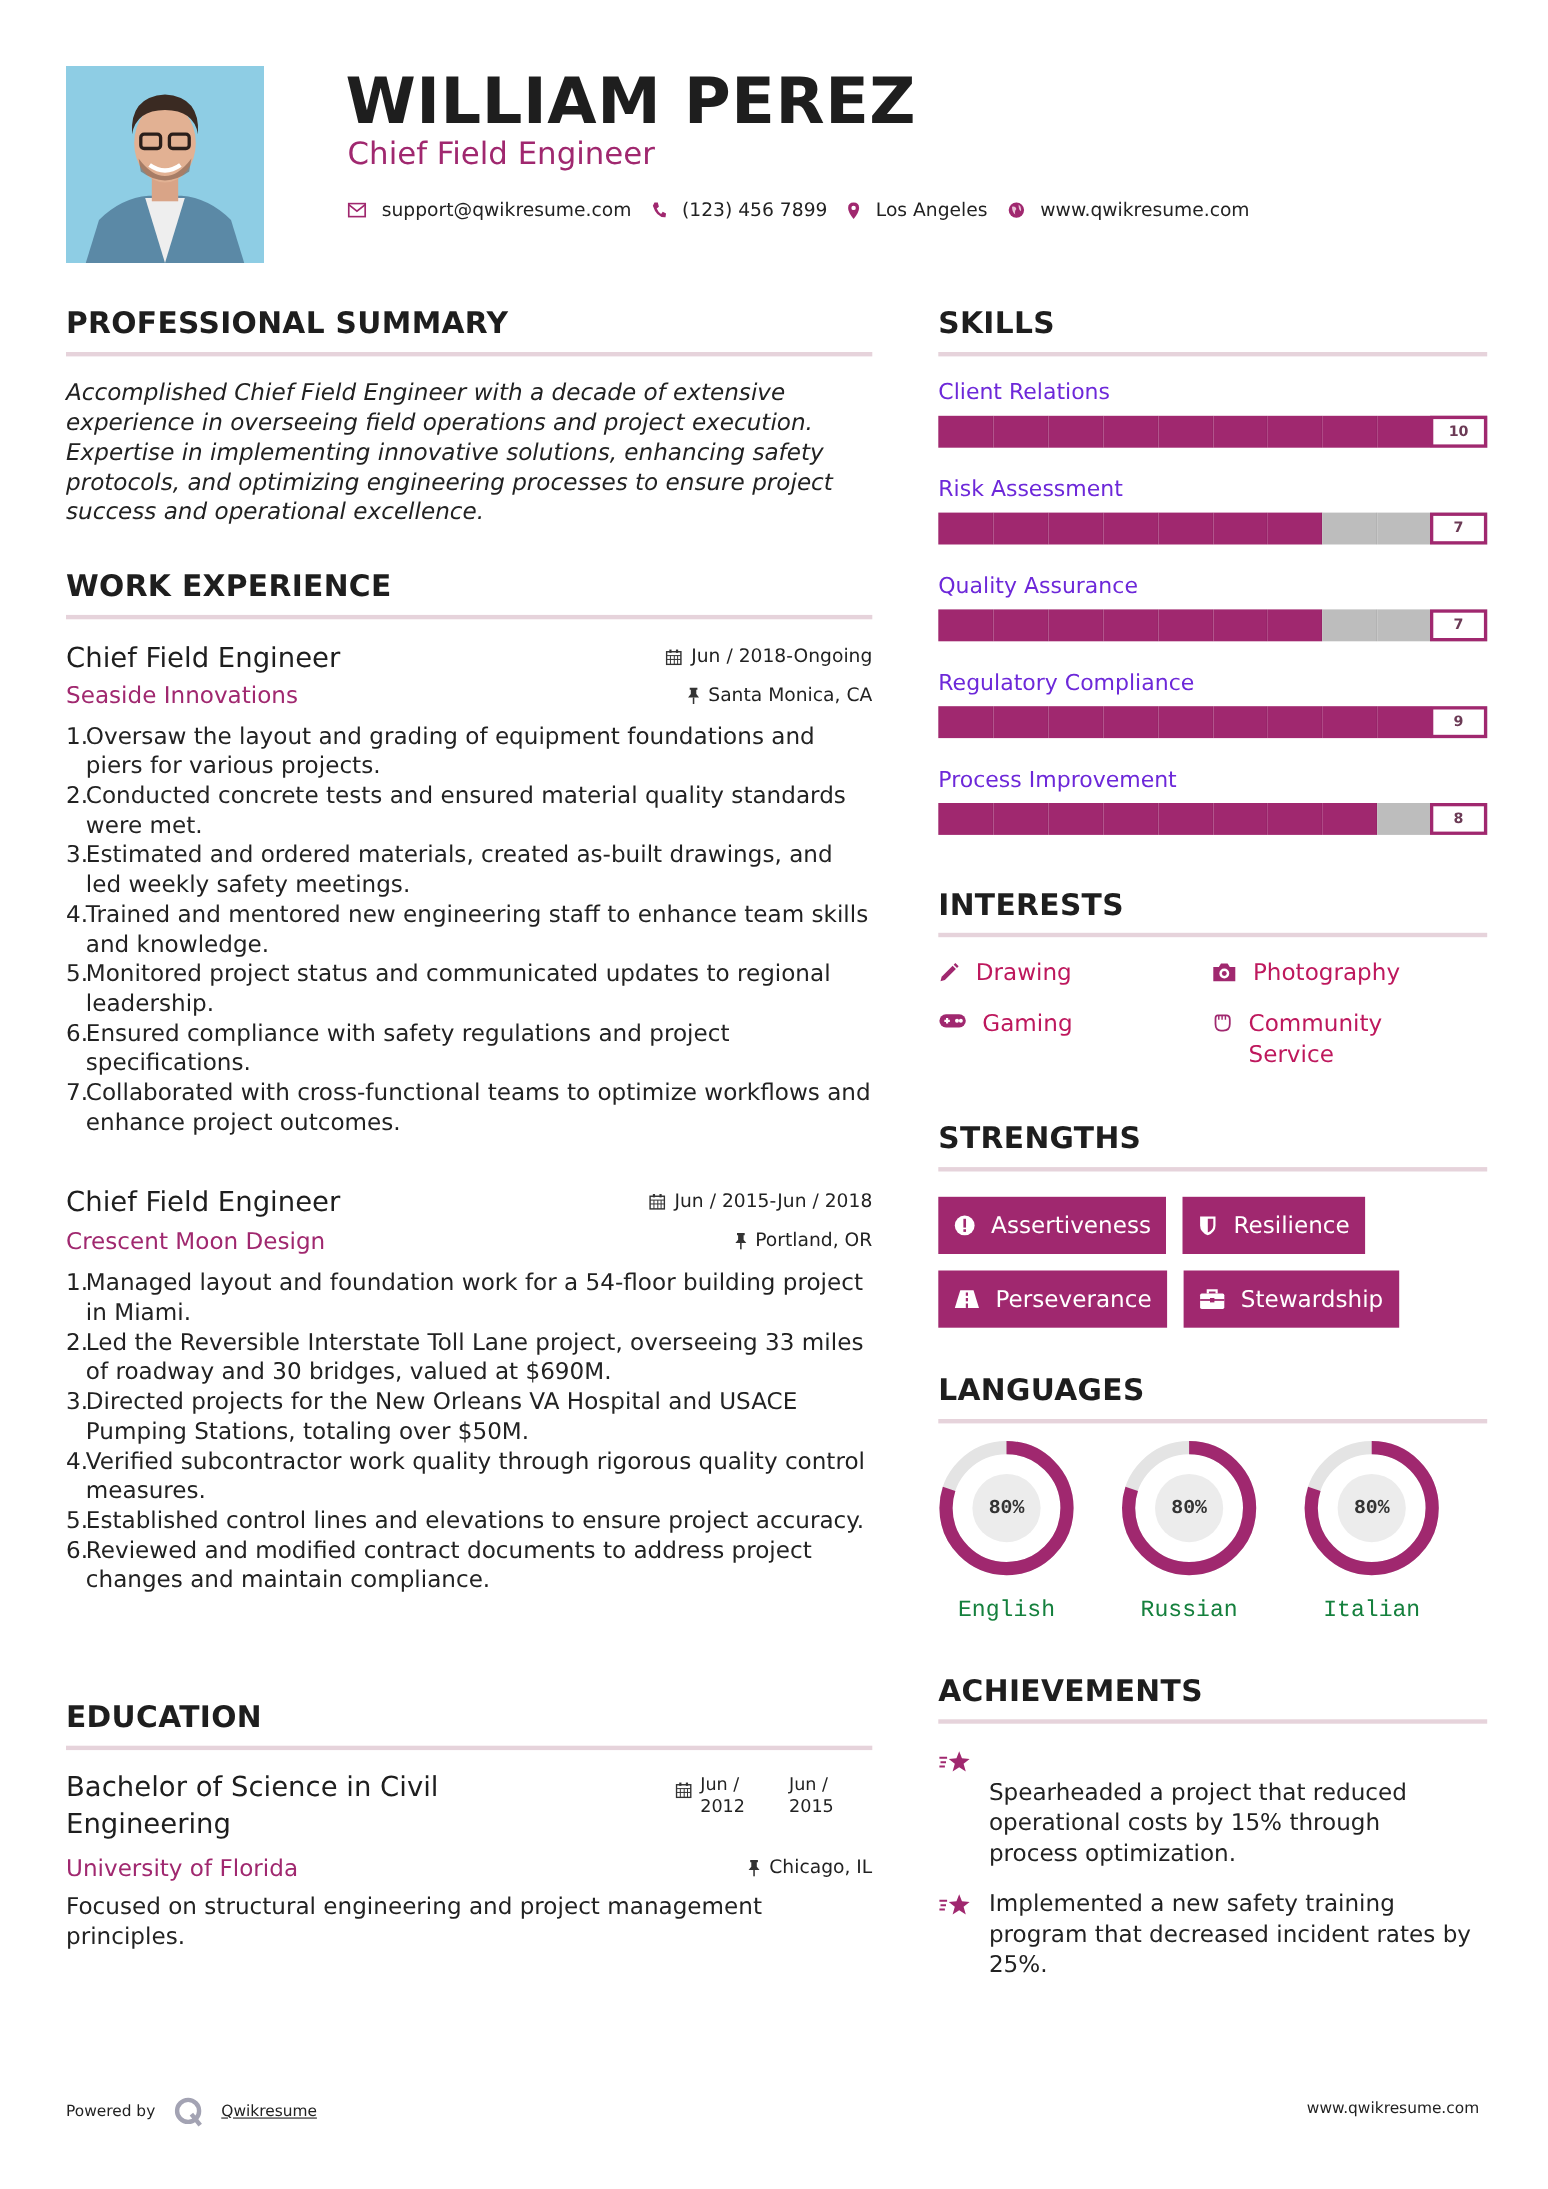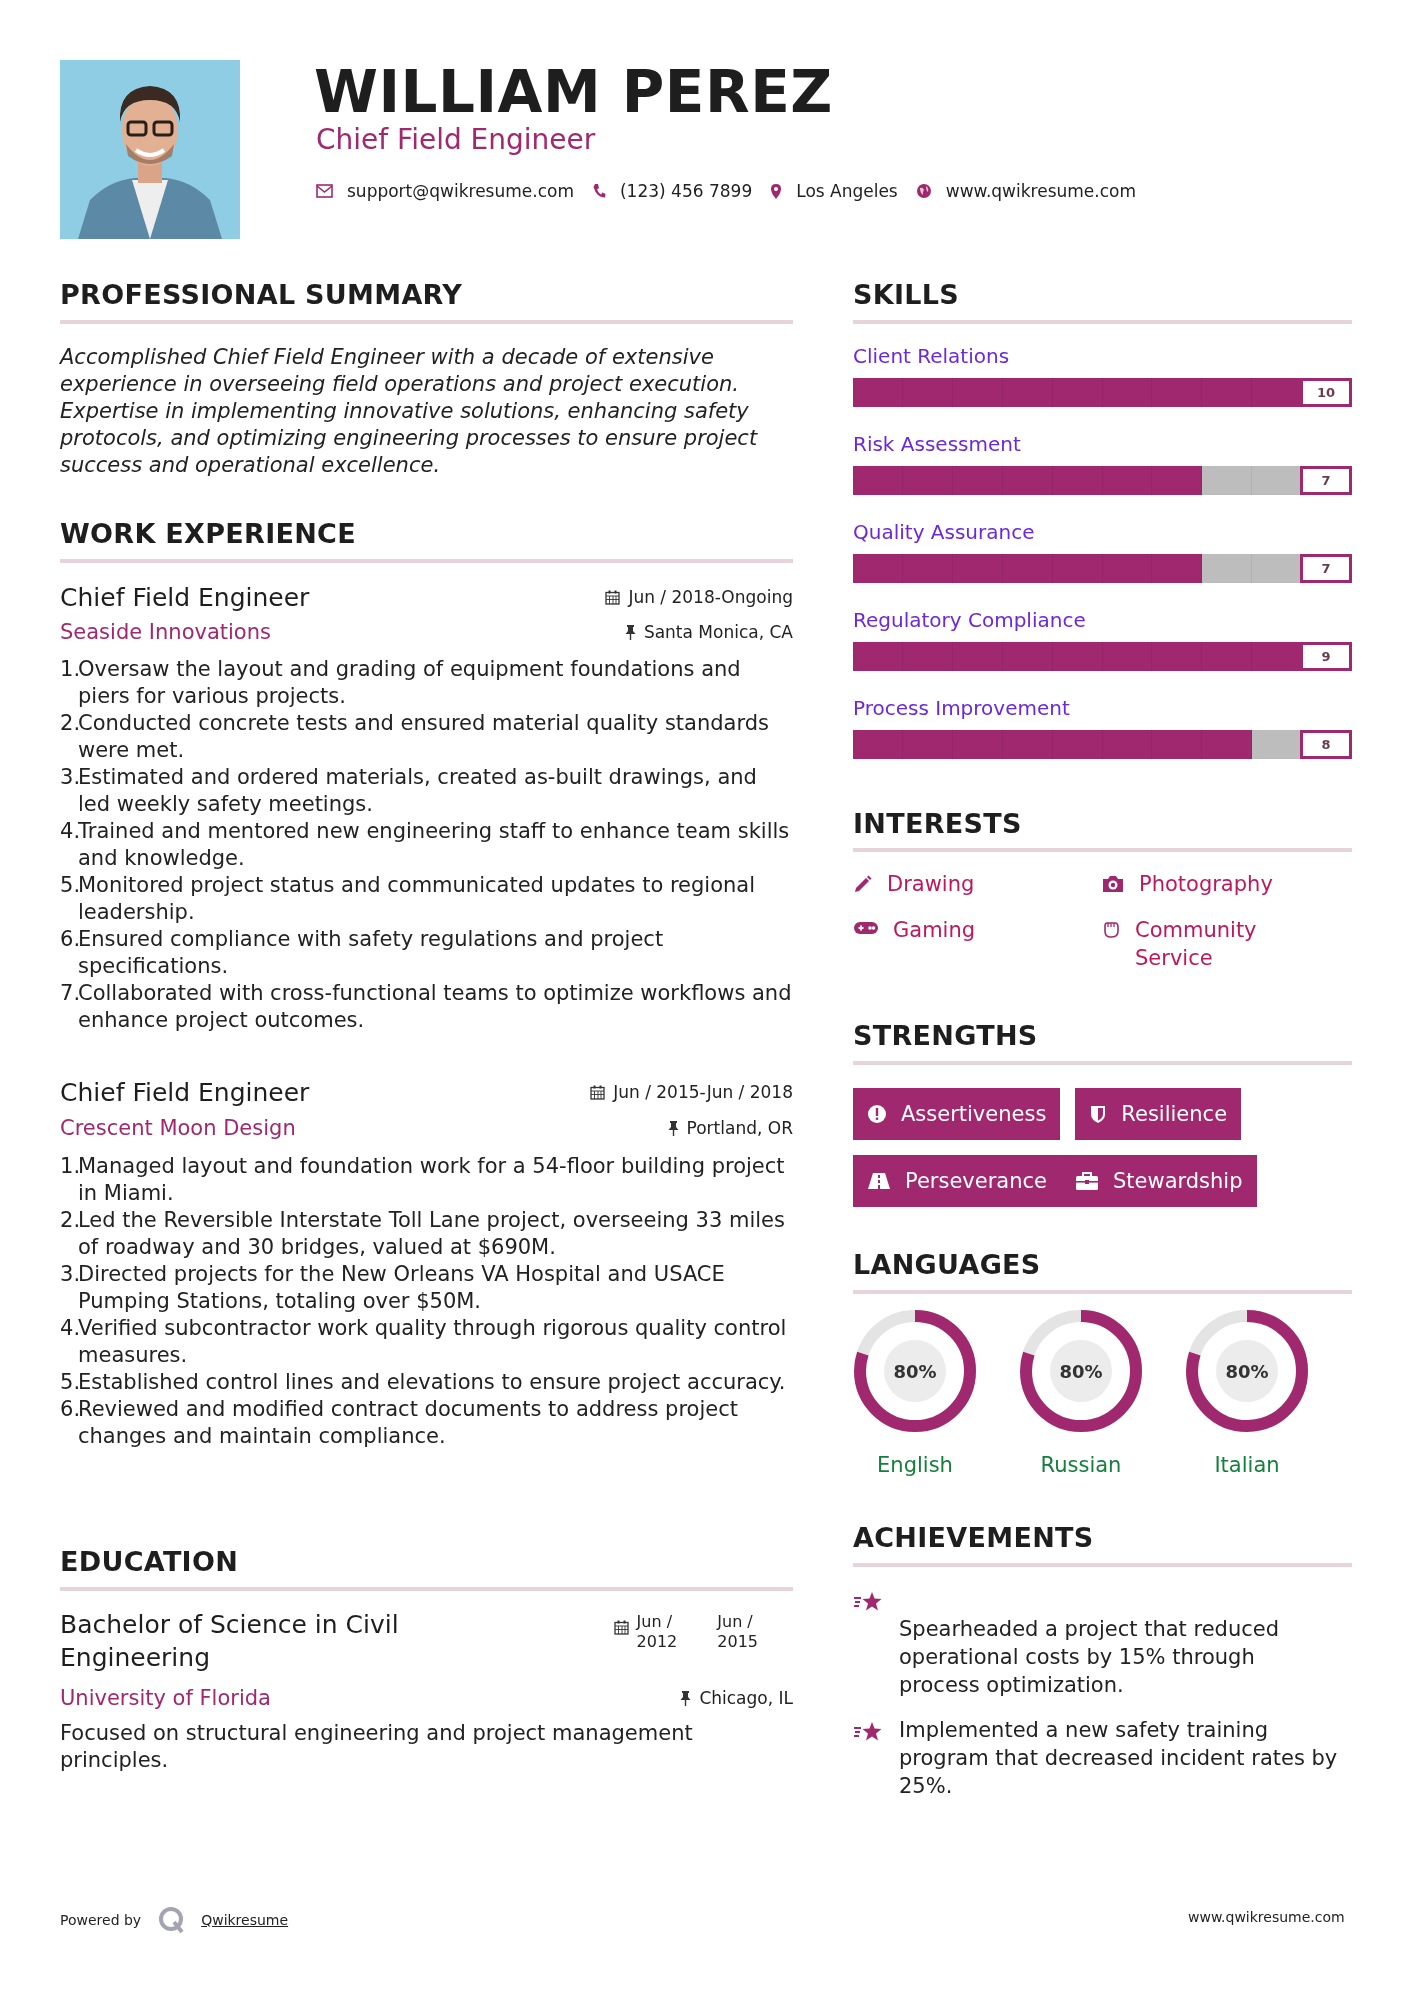--- a/index.html
+++ b/index.html
@@ -356,21 +356,21 @@
       <span>Assertiveness</span>
     </span>
     <span class="chip">
       <svg width="18" height="20" viewBox="0 0 18 20">
           <path d="M2 2 H16 V10 Q16 16 9 19 Q2 16 2 10 Z" fill="#fff"></path>
           <path d="M9 4 H14 V10 Q14 14 9 16.5 Z" fill="#a0286f"></path>
         </svg>
       <span>Resilience</span>
     </span>
   </div>
-  <div style="display:flex; margin-top:15px;">
+  <div style="display:flex; gap:15px; margin-top:15px;">
     <span class="chip">
       <svg width="24" height="18" viewBox="0 0 24 18">
           <path d="M6 1 H18 L23 17 H1 Z" fill="#fff"></path>
           <rect x="11" y="3" width="2" height="3" fill="#a0286f"></rect>
           <rect x="11" y="8" width="2" height="3" fill="#a0286f"></rect>
           <rect x="11" y="13" width="2" height="4" fill="#a0286f"></rect>
         </svg>
       <span>Perseverance</span>
     </span>
     <span class="chip">
@@ -380,21 +380,21 @@
           <rect x="1" y="10" width="22" height="1.6" fill="#a0286f"></rect>
           <rect x="10" y="9" width="4" height="4" fill="#a0286f"></rect>
         </svg>
       <span>Stewardship</span>
     </span>
   </div>
 </div>
 
 <div class="abs sec-h right-x" style="top:1249px;">LANGUAGES</div>
 <div class="abs divider right-x" style="top:1290px;"></div>
-<div class="abs right-x" style="top:1309px; display:flex; gap:42px;">
+<div class="abs right-x" style="top:1309px; display:flex; gap:42px;font-family:Liberation Mono, monospace;">
   <div class="lang">
     <div class="donut">
       <svg width="124" height="124" viewBox="0 0 124 124">
         <circle cx="62" cy="62" r="55" fill="none" stroke="#e4e4e4" stroke-width="12"></circle>
         <circle cx="62" cy="62" r="55" fill="none" stroke="#a0286f" stroke-width="12" stroke-dasharray="276.5 345.6" transform="rotate(-90 62 62)"></circle>
       </svg>
       <div class="pct">80%</div>
     </div>
     <div class="lang-label">English</div>
   </div>

